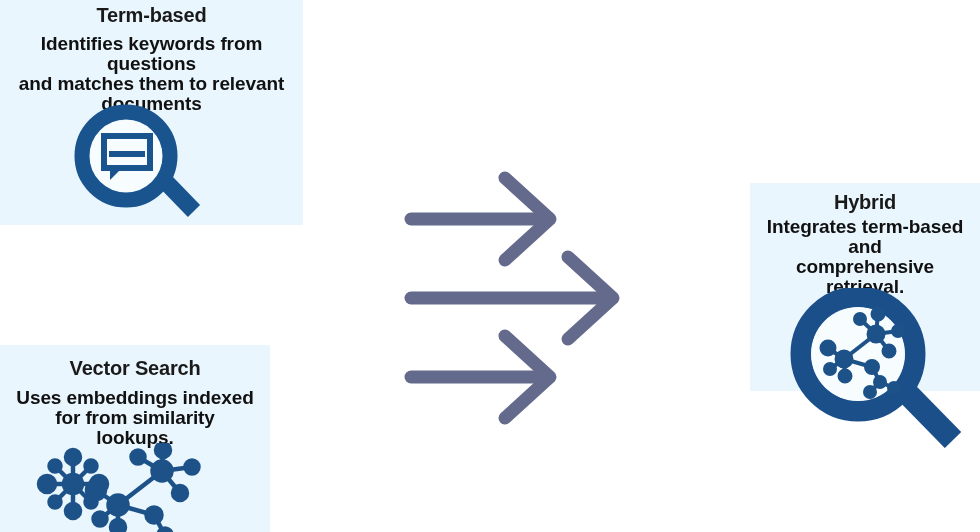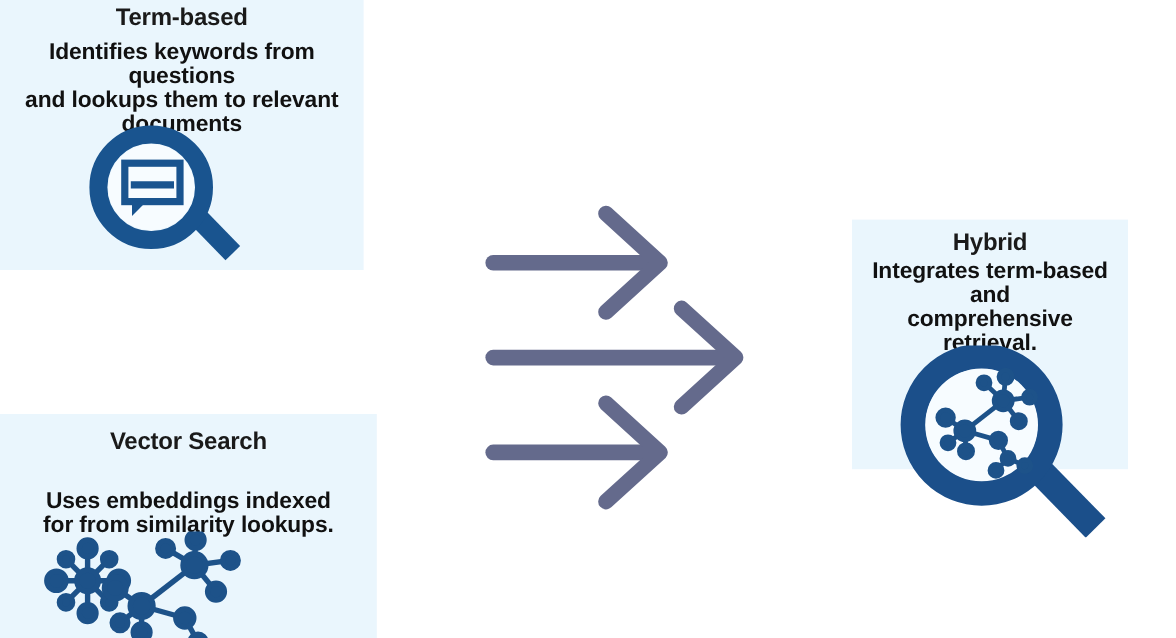--- a/index.html
+++ b/index.html
@@ -51,34 +51,34 @@
   #icon-term {
     position: absolute;
     left: 68px;
     top: 104px;
   }
 
   
   #panel-vector {
     left: 0px;
     top: 345px;
-    width: 314px;
+    width: 270px;
     height: 187px;
   }
   #panel-vector .panel-title { margin-top: 11px; }
-  #panel-vector .panel-desc  { margin-top: 28px; padding: 0 14px; }
+  #panel-vector .panel-desc  { margin-top: 8px; padding: 0 14px; }
   #icon-vector {
     position: absolute;
     left: 32px;
     top: 98px;
   }
 
   
   #panel-hybrid {
-    left: 710px;
+    left: 750px;
     top: 183px;
     width: 230px;
     height: 208px;
   }
   #panel-hybrid .panel-title { margin-top: 7px; }
   #panel-hybrid .panel-desc  { margin-top: 3px; padding: 0 8px; }
   #icon-hybrid {
     position: absolute;
     left: 40px;
     top: 105px;
@@ -95,21 +95,21 @@
 </style>
 </head>
 <body>
 
 <div id="canvas">
 
   <div class="panel" id="panel-term">
     <div class="panel-title">Term-based</div>
     <div class="panel-desc">
       <div>Identifies keywords from questions</div>
-      <div>and lookups them to relevant documents</div>
+      <div>and matches them to relevant documents</div>
     </div>
 
     <div id="icon-term">
       <svg width="135" height="115" viewBox="0 0 135 115" xmlns="http://www.w3.org/2000/svg">
 
         <line x1="95" y1="75" x2="126" y2="107" stroke="#19548f" stroke-width="17" stroke-linecap="butt"></line>
 
         <circle cx="58" cy="52" r="44" fill="none" stroke="#19548f" stroke-width="15"></circle>
 
         <circle cx="58" cy="52" r="36" fill="#f7fcff"></circle>

